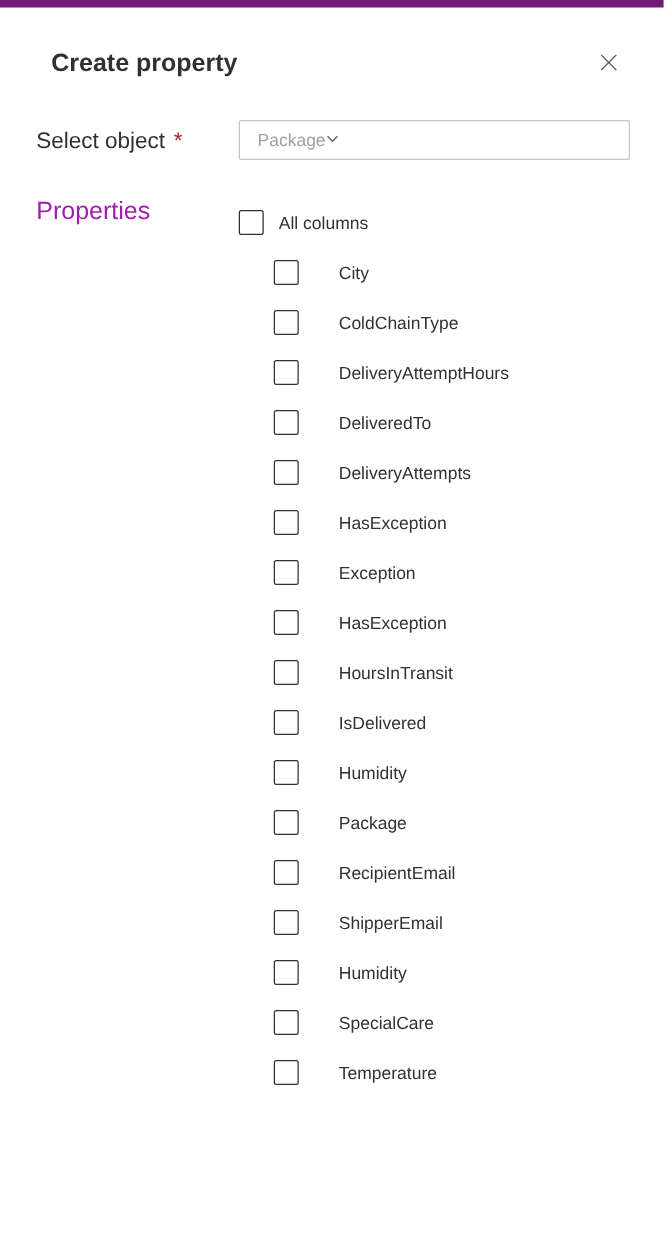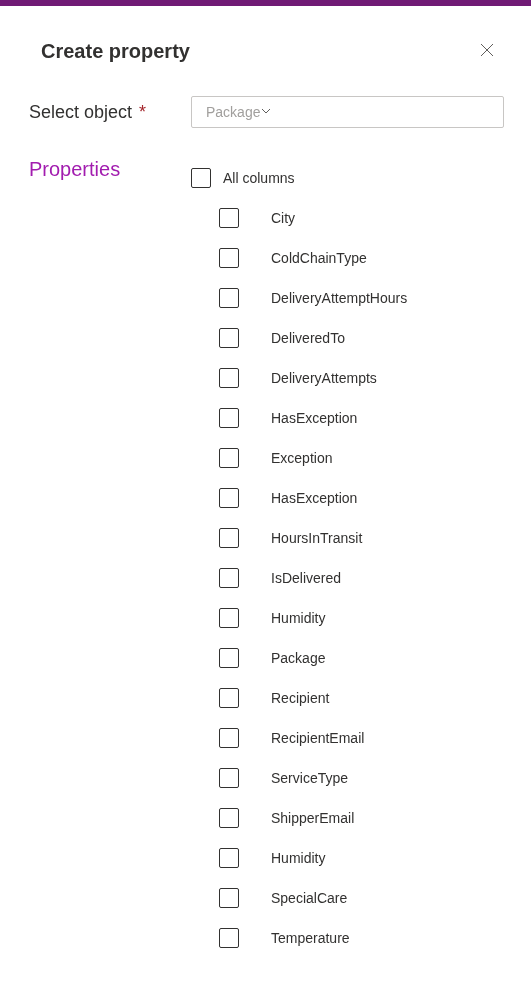--- a/index.html
+++ b/index.html
@@ -202,29 +202,21 @@
           <div class="prop-item child">
             <div class="checkbox"></div>
             <span class="prop-text">Humidity</span>
           </div>
           <div class="prop-item child">
             <div class="checkbox"></div>
             <span class="prop-text">Package</span>
           </div>
           <div class="prop-item child">
             <div class="checkbox"></div>
-            <span class="prop-text">Recipient</span>
-          </div>
-          <div class="prop-item child">
-            <div class="checkbox"></div>
             <span class="prop-text">RecipientEmail</span>
-          </div>
-          <div class="prop-item child">
-            <div class="checkbox"></div>
-            <span class="prop-text">ServiceType</span>
           </div>
           <div class="prop-item child">
             <div class="checkbox"></div>
             <span class="prop-text">ShipperEmail</span>
           </div>
           <div class="prop-item child">
             <div class="checkbox"></div>
             <span class="prop-text">Humidity</span>
           </div>
           <div class="prop-item child">

